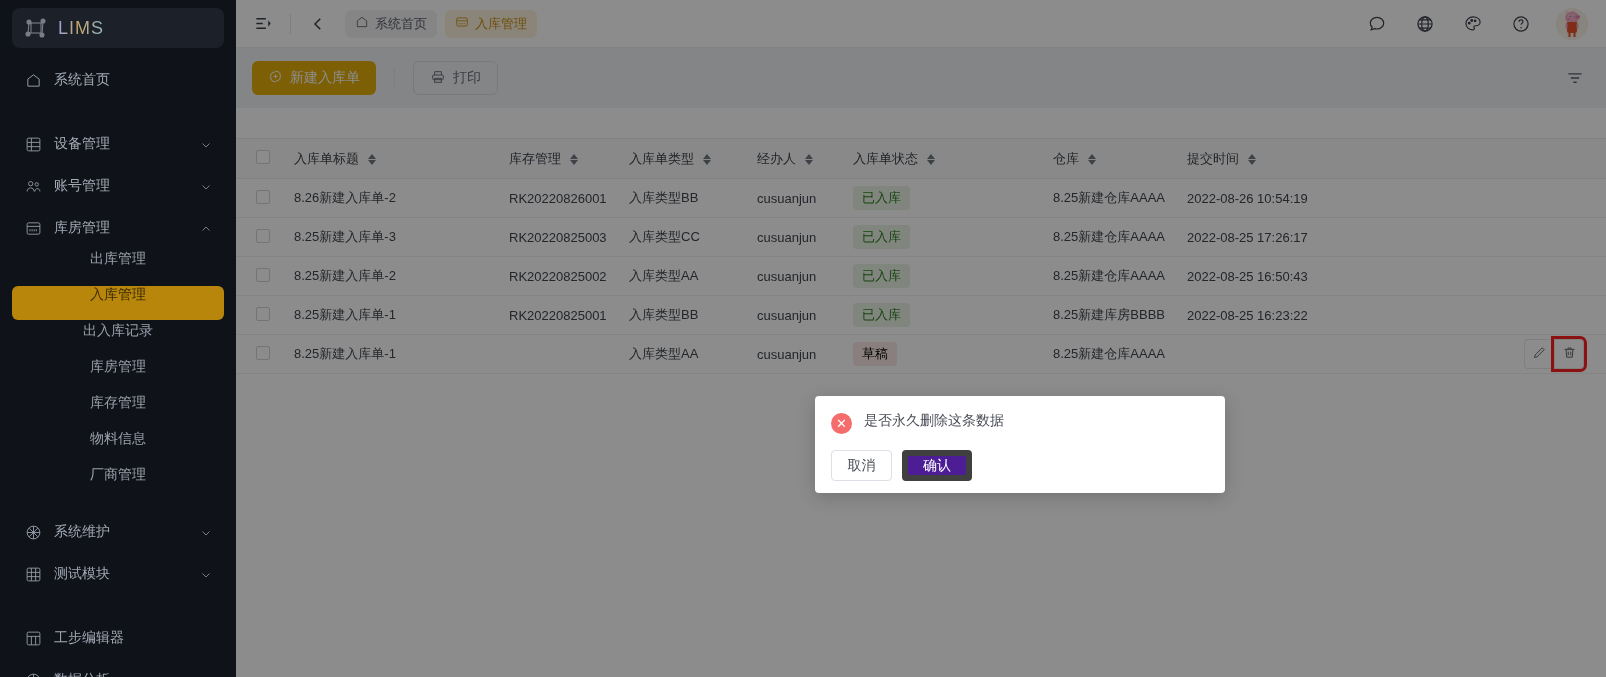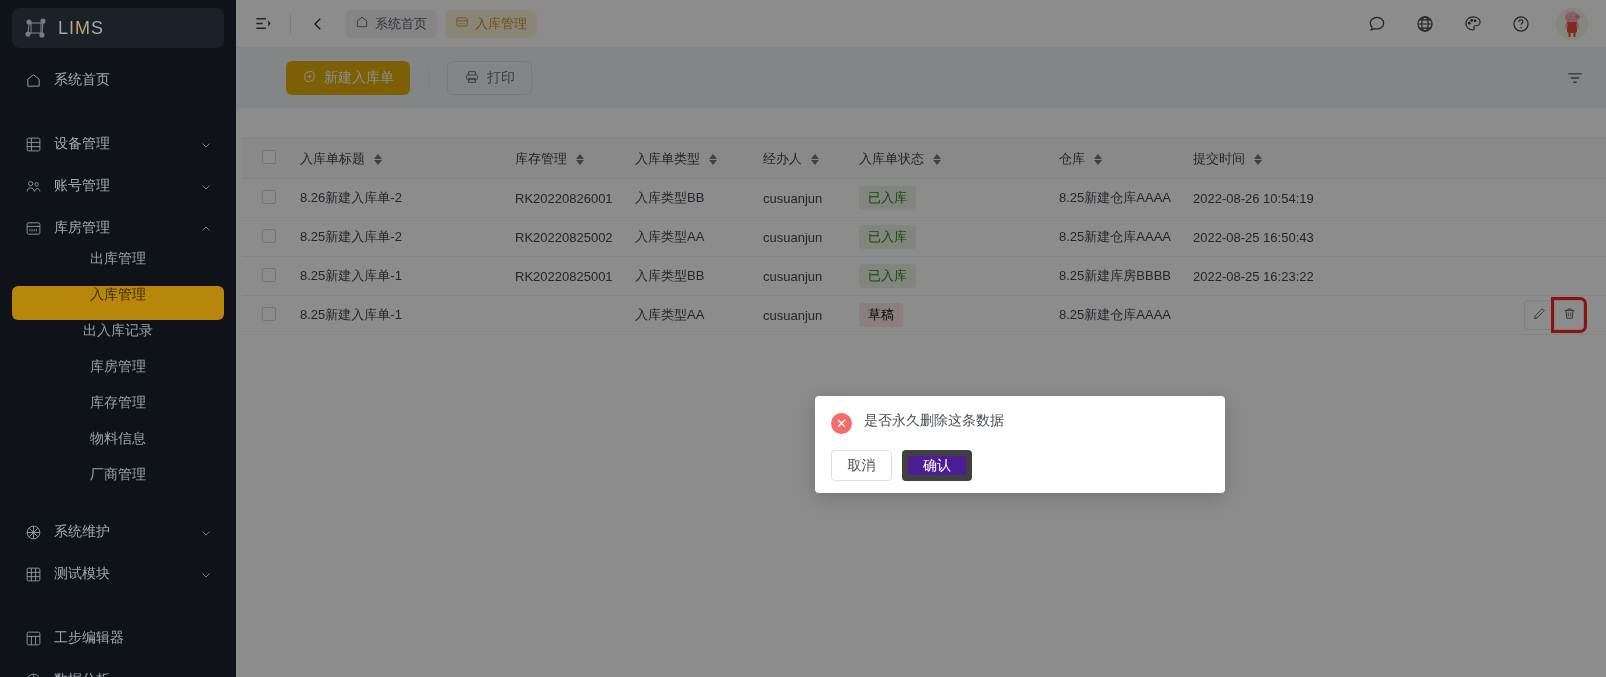--- a/index.html
+++ b/index.html
@@ -65,39 +65,39 @@
   .tab.active { background: #fdf3dc; color: #c8911b; }
   .topbar-spacer { flex: 1; }
   .topbar-right { display: flex; align-items: center; gap: 22px; }
   .avatar {
     width: 32px; height: 32px; border-radius: 50%;
     background: #f6f0e6; overflow: hidden; cursor: pointer; flex: 0 0 32px;
   }
 
   .toolbar {
     height: 60px; flex: 0 0 60px; background: #f0f2f5;
-    display: flex; align-items: center; padding: 0 18px 0 16px; gap: 14px; margin-left: 34px;
+    display: flex; align-items: center; padding: 0 18px 0 16px; gap: 14px;
   }
   .btn-primary {
     height: 34px; padding: 0 16px; border-radius: 6px; border: none;
     background: #e3ae0b; color: #fff; font-size: 14px;
     display: flex; align-items: center; gap: 7px; cursor: pointer;
     font-family: inherit;
   }
   .btn-ghost {
     height: 34px; padding: 0 16px; border-radius: 6px;
     border: 1px solid #d9dde3; background: transparent; color: #6b7078;
     font-size: 14px; display: flex; align-items: center; gap: 7px; cursor: pointer;
     font-family: inherit;
   }
   .toolbar-spacer { flex: 1; }
 
   .table-card {
     margin: 0 0 0 0; background: #fff; flex: 1; overflow: hidden;
-    padding: 30px 0 0 6px; position: relative;
+    padding: 30px 0 0 0; position: relative;
   }
   table { width: 100%; border-collapse: collapse; table-layout: fixed; }
   thead th {
     height: 40px; text-align: left; font-size: 13px; font-weight: 400;
     color: #3d434b; background: #fafafa; padding: 0 8px;
     border-bottom: 1px solid #ececec; border-top: 1px solid #ececec;
     white-space: nowrap;
   }
   tbody td {
     height: 39px; font-size: 13px; color: #41464e; padding: 0 8px;
@@ -500,20 +500,31 @@
         <tbody id="tbody">
             <tr>
               <td class="col-check"><span class="chk"></span></td>
               <td>8.26新建入库单-2</td>
               <td>RK20220826001</td>
               <td>入库类型BB</td>
               <td>cusuanjun</td>
               <td><span class="badge ok">已入库</span></td>
               <td>8.25新建仓库AAAA</td>
               <td>2022-08-26 10:54:19</td>
+              <td></td>
+            </tr>
+            <tr>
+              <td class="col-check"><span class="chk"></span></td>
+              <td>8.25新建入库单-3</td>
+              <td>RK20220825003</td>
+              <td>入库类型CC</td>
+              <td>cusuanjun</td>
+              <td><span class="badge ok">已入库</span></td>
+              <td>8.25新建仓库AAAA</td>
+              <td>2022-08-25 17:26:17</td>
               <td></td>
             </tr>
             <tr>
               <td class="col-check"><span class="chk"></span></td>
               <td>8.25新建入库单-2</td>
               <td>RK20220825002</td>
               <td>入库类型AA</td>
               <td>cusuanjun</td>
               <td><span class="badge ok">已入库</span></td>
               <td>8.25新建仓库AAAA</td>

